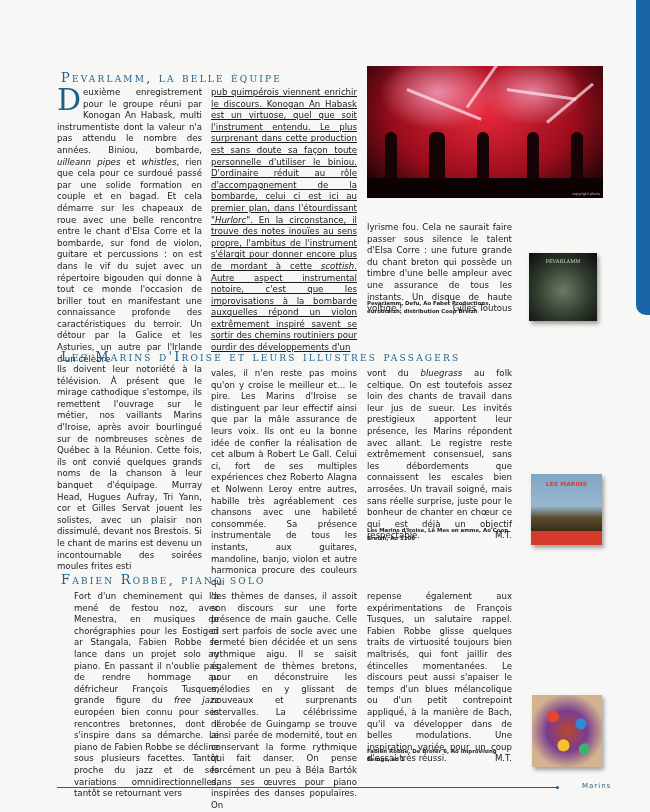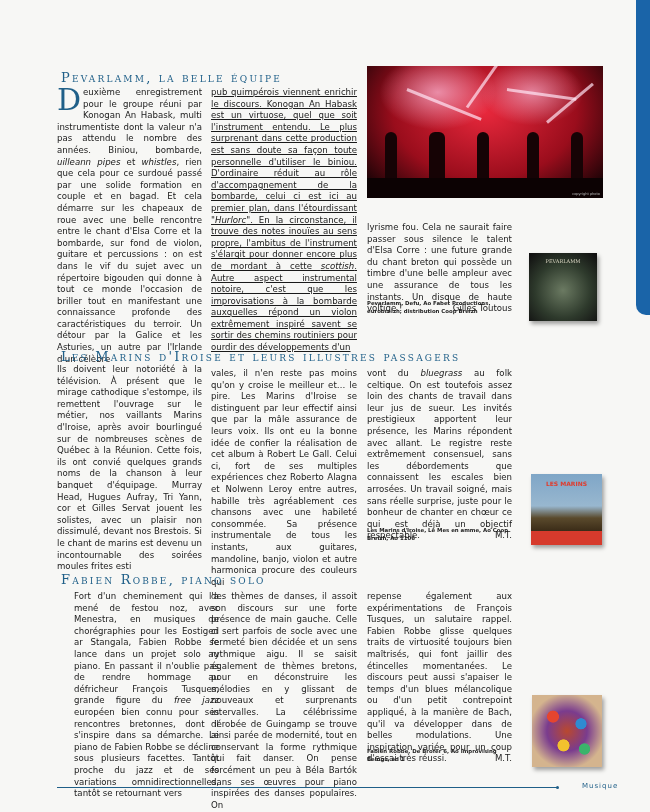--- a/index.html
+++ b/index.html
@@ -137,13 +137,13 @@
 </div>
 <div class="col" style="left:367px; top:591px; width:145px;">
   <p><span>repense également aux expérimentations de François Tusques, un salutaire rappel. Fabien Robbe glisse quelques traits de virtuosité toujours bien maîtrisés, qui font jaillir des étincelles momentanées. Le discours peut aussi s'apaiser le temps d'un blues mélancolique ou d'un petit contrepoint appliqué, à la manière de Bach, qu'il va développer dans de belles modulations. Une inspiration variée pour un coup d'essai très réussi.</span> <span style="float:right;">M.T.</span></p>
 </div>
 <div class="caption" style="left:367px; top:747px; width:145px;">Fabien Robbe, De Brofer 6, Ao Improvising Beings, ed 1</div>
 
 <div class="album album-3"></div>
 
 <div class="footer-rule"></div>
 <div class="footer-dot"></div>
-<div class="footer-label">Musique</div>
+<div class="footer-label">Marins</div>
 
 </body></html>

